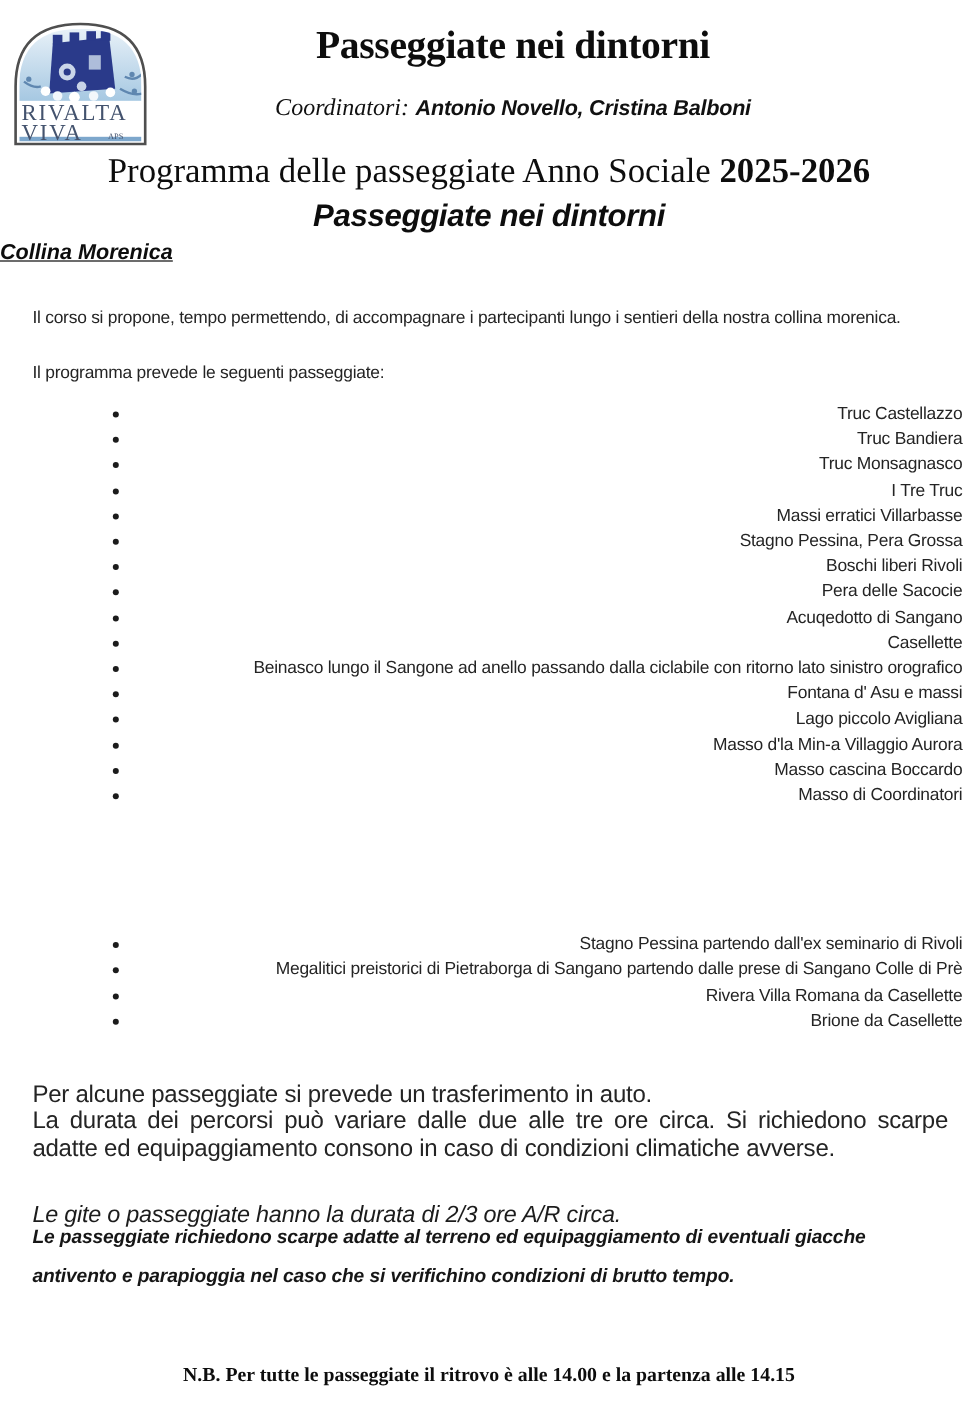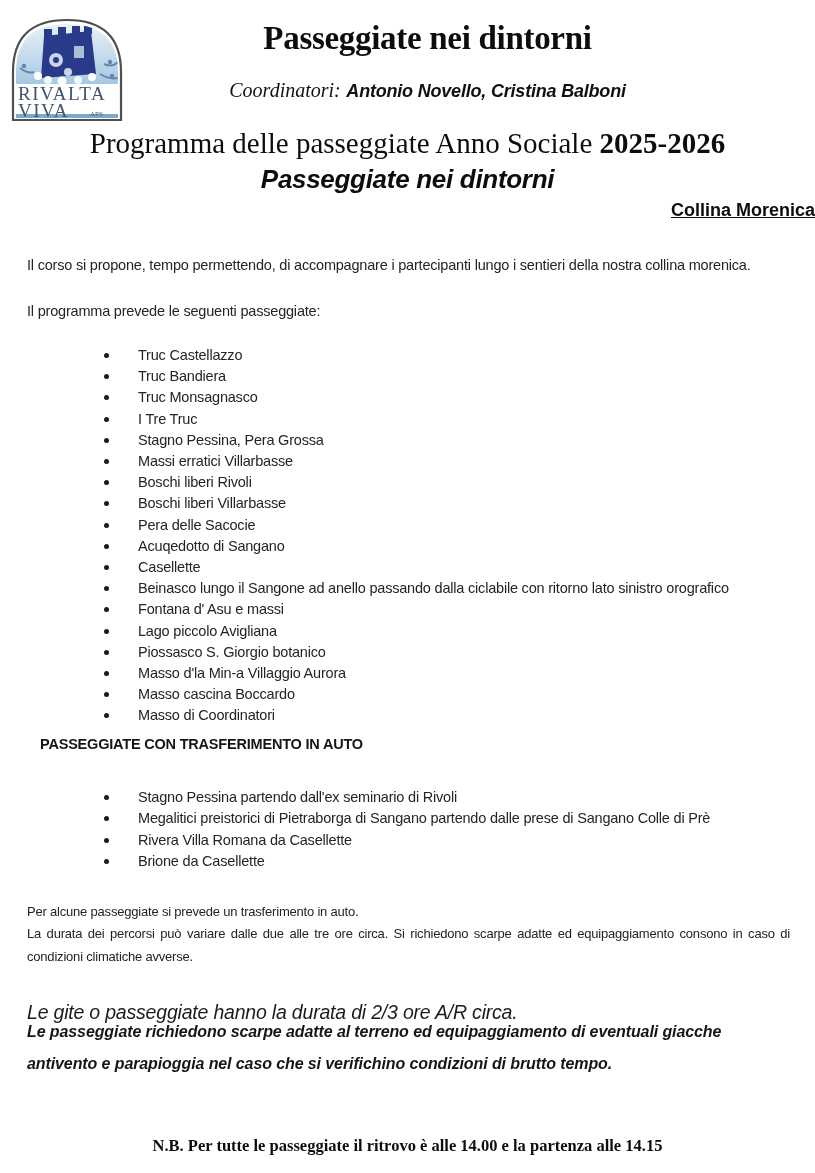--- a/index.html
+++ b/index.html
@@ -32,54 +32,54 @@
     font-size:29px;color:#0d0d0d;
   }
   .program-title .bold{font-weight:bold;}
   .subtitle{
     position:absolute;top:164px;left:0;right:0;
     text-align:center;font-size:26px;font-weight:bold;font-style:italic;
     color:#0d0d0d;letter-spacing:-0.3px;
   }
   .section-title{
     position:absolute;top:200px;left:0;right:0;
-    text-align:right;font-size:18px;font-weight:bold;
+    text-align:left;font-size:18px;font-weight:bold;font-style:italic;
     text-decoration:underline;color:#0d0d0d;
   }
   
   .intro-p1{
     position:absolute;top:254px;left:27px;width:763px;margin:0;
     font-size:14.5px;line-height:22px;letter-spacing:-0.2px;
     text-align:justify;color:#242424;
   }
   .intro-p2{
     position:absolute;top:303px;left:27px;width:763px;margin:0;
     font-size:14.5px;letter-spacing:-0.2px;color:#242424;
   }
   ul.bullet-list{
-    list-style:none;margin:10px;padding:0 0 0 92px;
+    list-style:none;margin:0;padding:0 0 0 92px;
     position:absolute;left:0;width:710px;
-    font-size:14.5px;letter-spacing:-0.2px;color:#242424;
+    font-size:14.5px;letter-spacing:-0.2px;color:#242424;text-align:right;
   }
   ul.walk-list{top:335px;}
   ul.walk-list li{line-height:21.2px;}
   ul.auto-list{top:777px;}
   ul.auto-list li{line-height:21.3px;}
   ul.bullet-list li{position:relative;padding-left:36px;}
   ul.bullet-list li::before{
     content:"";position:absolute;left:2px;top:8px;
     width:5px;height:5px;border-radius:50%;background:#1b1b1b;
   }
   .auto-heading{
     position:absolute;top:736px;left:40px;
     font-size:14.5px;font-weight:bold;letter-spacing:-0.2px;color:#161616;
   }
   .notes{
     position:absolute;top:901px;left:27px;width:763px;
-    font-size:13px;line-height:22.4px;letter-spacing:-0.2px;
+    font-size:20px;line-height:22.4px;letter-spacing:-0.2px;
     text-align:justify;color:#242424;
   }
   .italic-note{
     position:absolute;top:976px;left:27px;width:763px;
     font-size:19.5px;font-style:italic;color:#1c1c1c;letter-spacing:-0.2px;margin-top:25px;
   }
   .bold-italic-note{
     position:absolute;top:1016px;left:27px;width:763px;
     font-size:16px;font-weight:bold;font-style:italic;
     line-height:32px;color:#161616;letter-spacing:-0.1px;
@@ -158,37 +158,34 @@
   <div class="section-title">Collina Morenica</div>
 
   <p class="intro-p1">Il corso si propone, tempo permettendo, di accompagnare i partecipanti lungo i sentieri della nostra collina morenica.</p>
   <p class="intro-p2">Il programma prevede le seguenti passeggiate:</p>
 
   <ul class="bullet-list walk-list">
       <li>Truc Castellazzo</li>
       <li>Truc Bandiera</li>
       <li>Truc Monsagnasco</li>
       <li>I Tre Truc</li>
+      <li>Massi erratici Villarbasse</li>
       <li>Stagno Pessina, Pera Grossa</li>
-      <li>Massi erratici Villarbasse</li>
       <li>Boschi liberi Rivoli</li>
-      <li>Boschi liberi Villarbasse</li>
       <li>Pera delle Sacocie</li>
       <li>Acuqedotto di Sangano</li>
       <li>Casellette</li>
       <li>Beinasco lungo il Sangone ad anello passando dalla ciclabile con ritorno lato sinistro orografico</li>
       <li>Fontana d' Asu e massi</li>
       <li>Lago piccolo Avigliana</li>
-      <li>Piossasco S. Giorgio botanico</li>
       <li>Masso d'la Min-a Villaggio Aurora</li>
       <li>Masso cascina Boccardo</li>
       <li>Masso di Coordinatori</li>
     </ul>
 
-  <div class="auto-heading">PASSEGGIATE CON TRASFERIMENTO IN AUTO</div>
   <ul class="bullet-list auto-list">
       <li>Stagno Pessina partendo dall'ex seminario di Rivoli</li>
       <li>Megalitici preistorici di Pietraborga di Sangano partendo dalle prese di Sangano Colle di Prè</li>
       <li>Rivera Villa Romana da Casellette</li>
       <li>Brione da Casellette</li>
     </ul>
 
   <div class="notes">
     <div>Per alcune passeggiate si prevede un trasferimento in auto.</div>
     <div>La durata dei percorsi può variare dalle due alle tre ore circa.  Si richiedono scarpe adatte ed equipaggiamento consono in caso di condizioni climatiche avverse.</div>

